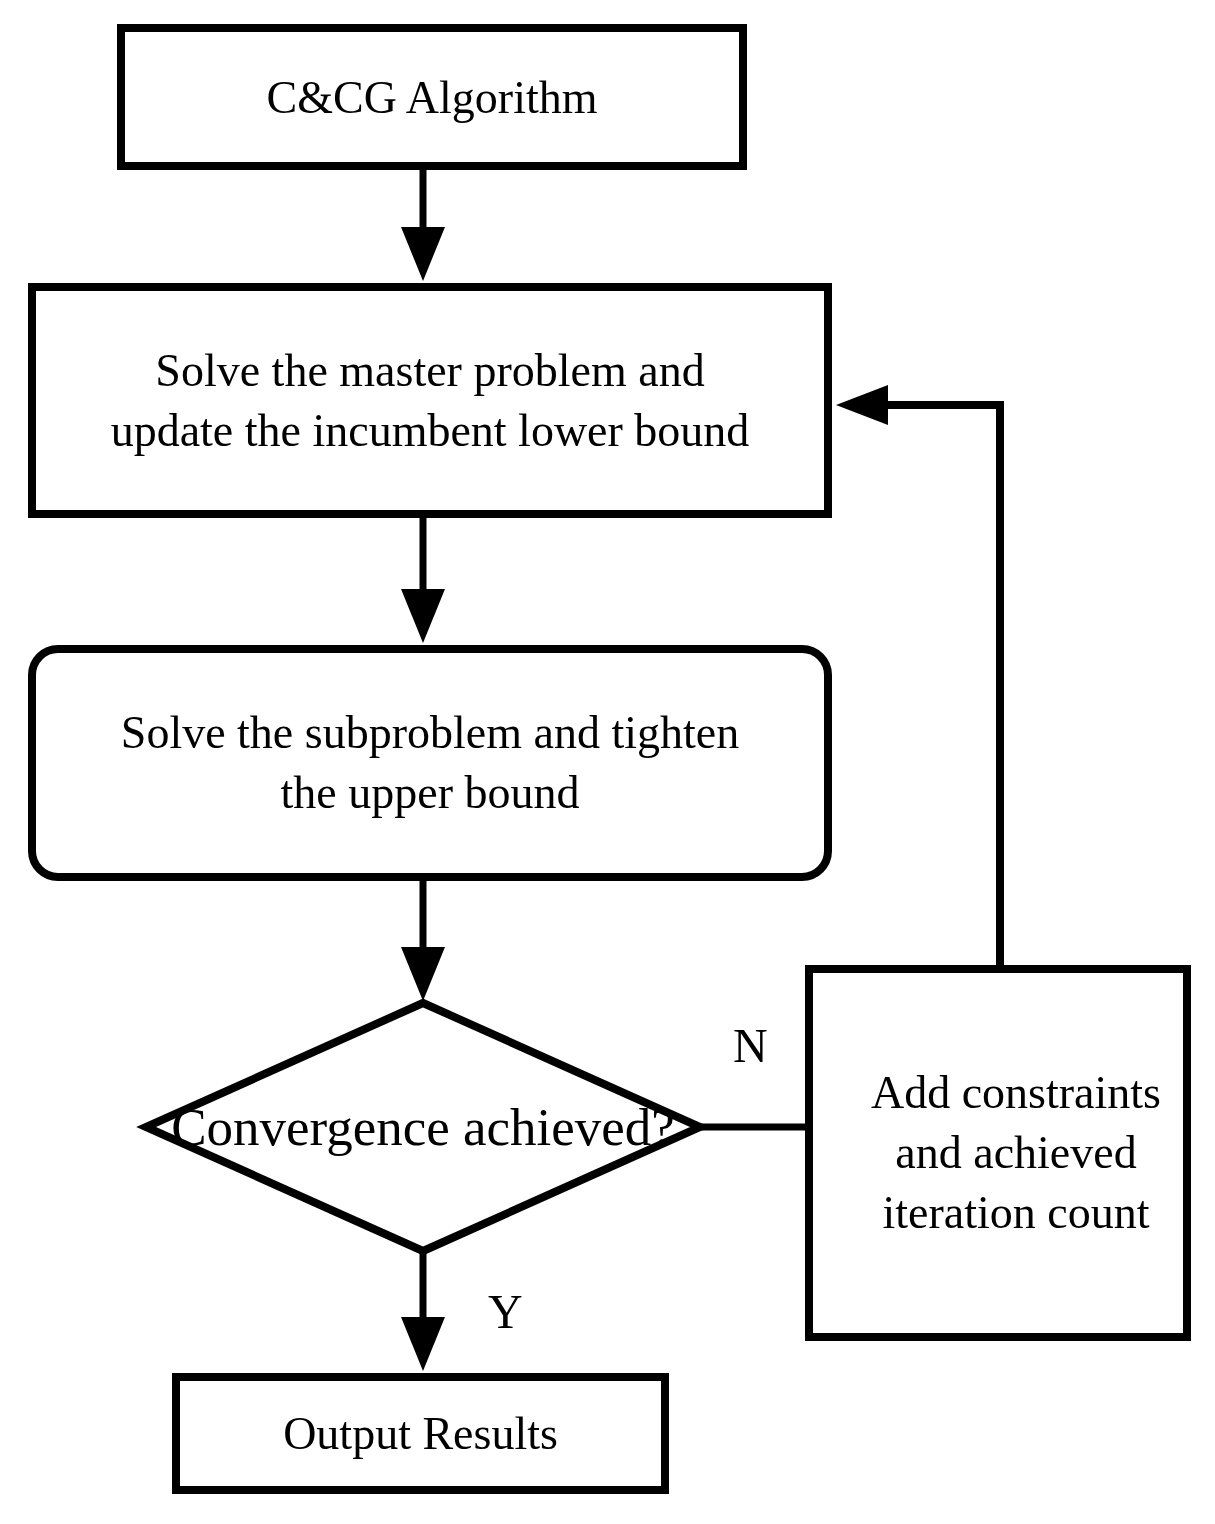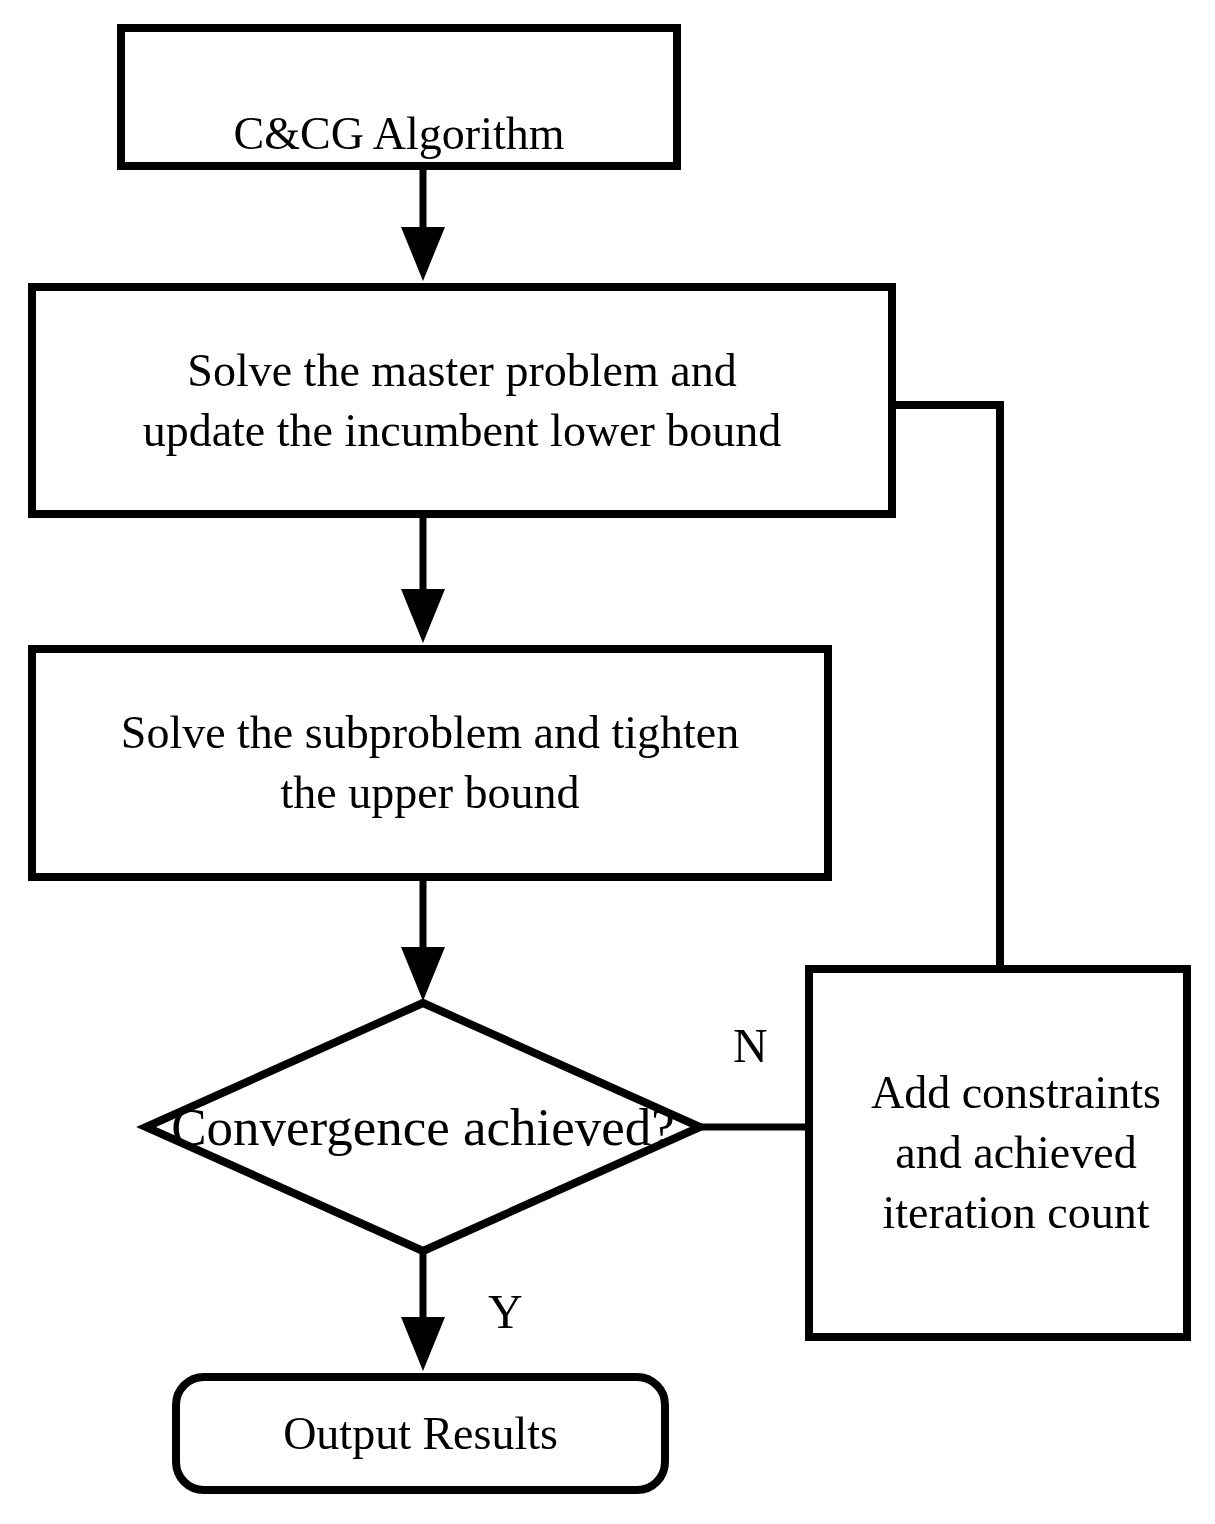--- a/index.html
+++ b/index.html
@@ -32,25 +32,25 @@
     background: #ffffff;
     display: flex;
     flex-direction: column;
     align-items: center;
     justify-content: center;
     text-align: center;
     font-size: 46px;
     line-height: 60px;
     white-space: nowrap;
   }
-  #node-init    { left: 117px; top: 24px;   width: 564px; height: 146px; line-height: 57px; justify-content: flex-end;}
-  #node-master  { left: 28px;  top: 283px;  width: 868px; height: 235px; }
-  #node-sub     { left: 28px;  top: 645px;  width: 804px; height: 236px; }
+  #node-init    { left: 117px; top: 24px;   width: 630px; height: 146px; line-height: 57px;}
+  #node-master  { left: 28px;  top: 283px;  width: 804px; height: 235px; }
+  #node-sub     { left: 28px;  top: 645px;  width: 804px; height: 236px; border-radius: 30px; }
   #node-add     { left: 805px; top: 965px;  width: 386px; height: 376px; padding-left: 36px; }
-  #node-output  { left: 172px; top: 1373px; width: 497px; height: 121px; border-radius: 32px; }
+  #node-output  { left: 172px; top: 1373px; width: 497px; height: 121px; }
   #node-decision-text {
     position: absolute;
     left: 146px;
     top: 1003px;
     width: 554px;
     height: 248px;
     display: flex;
     align-items: center;
     justify-content: center;
     text-align: center;

